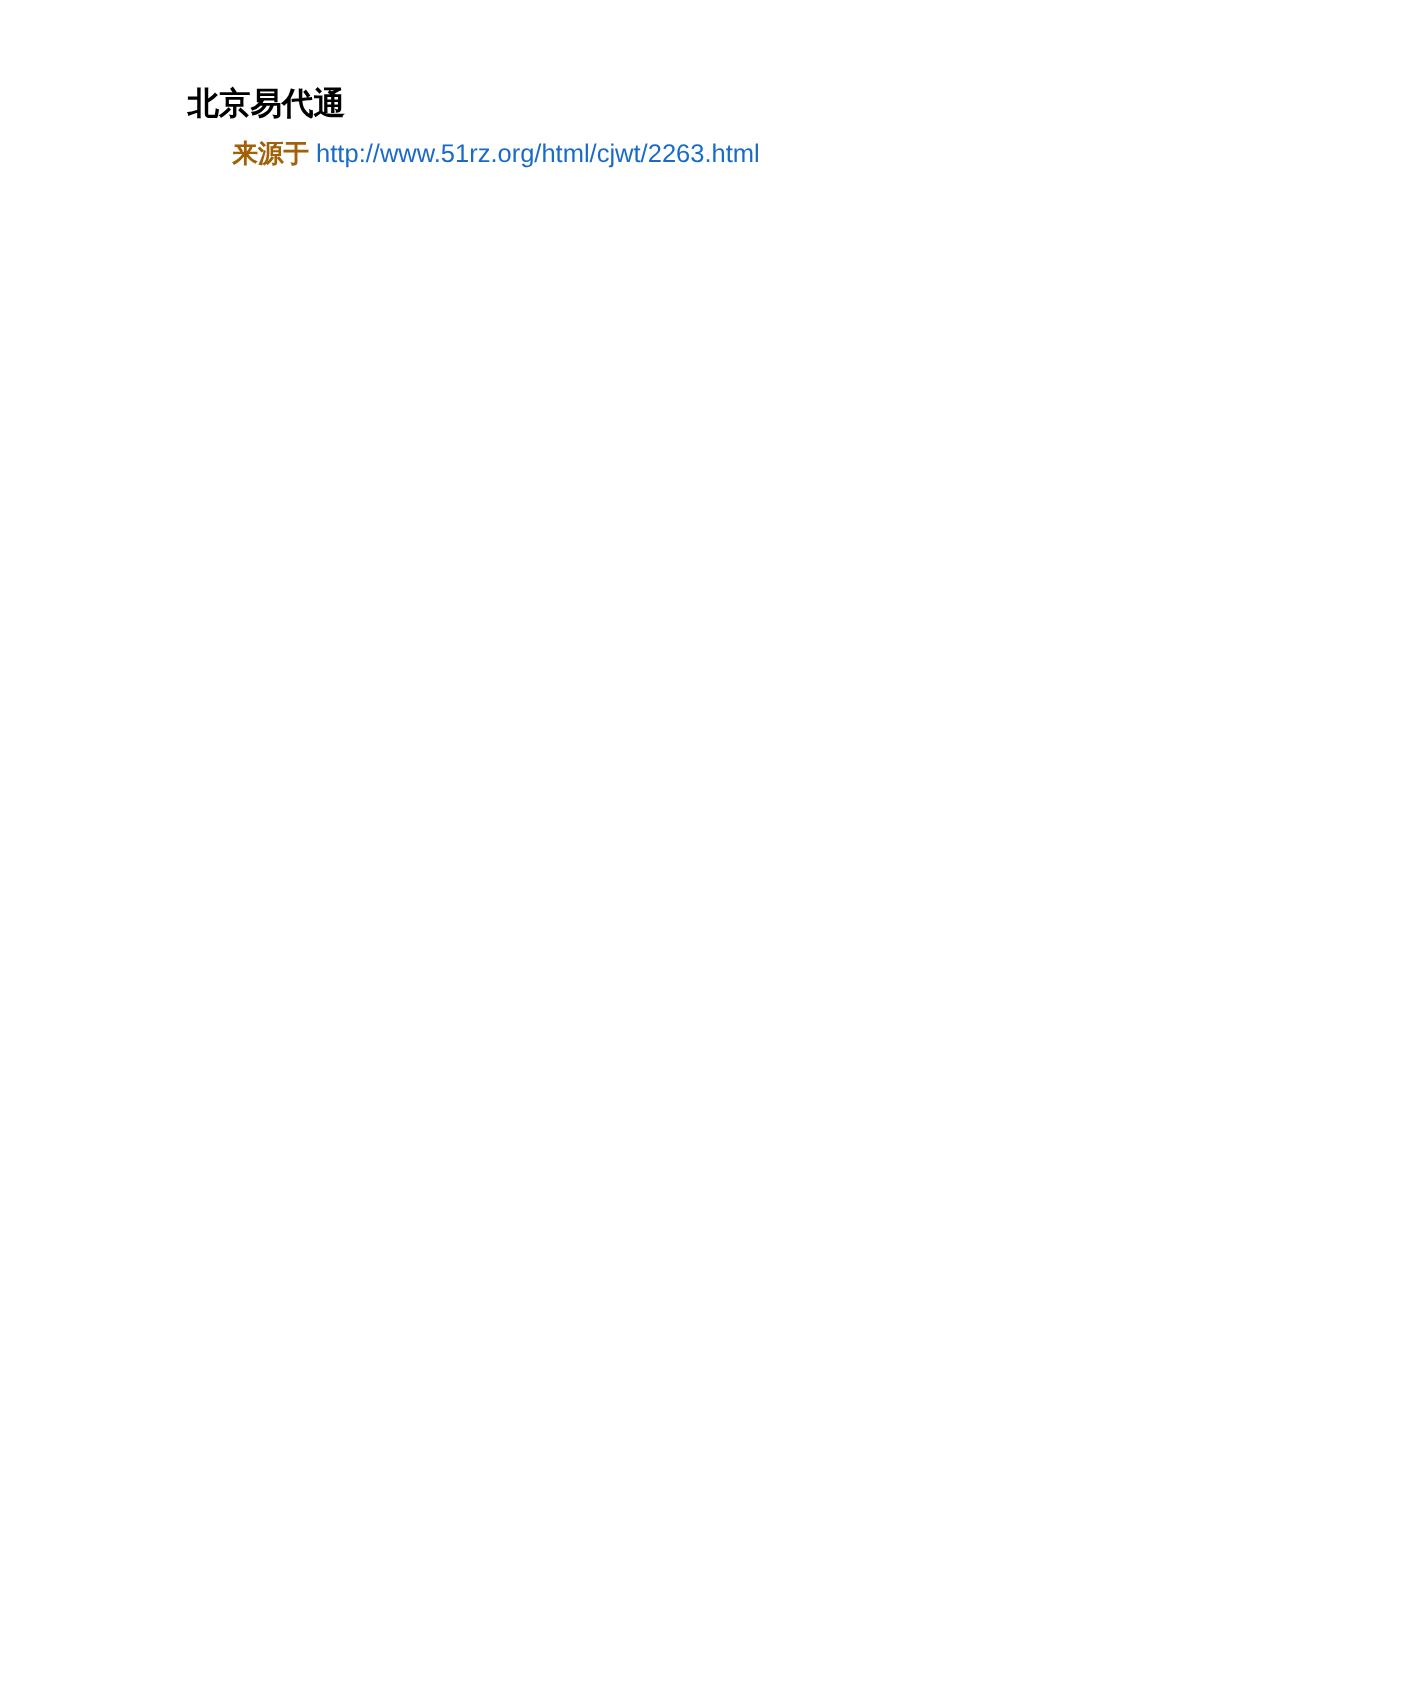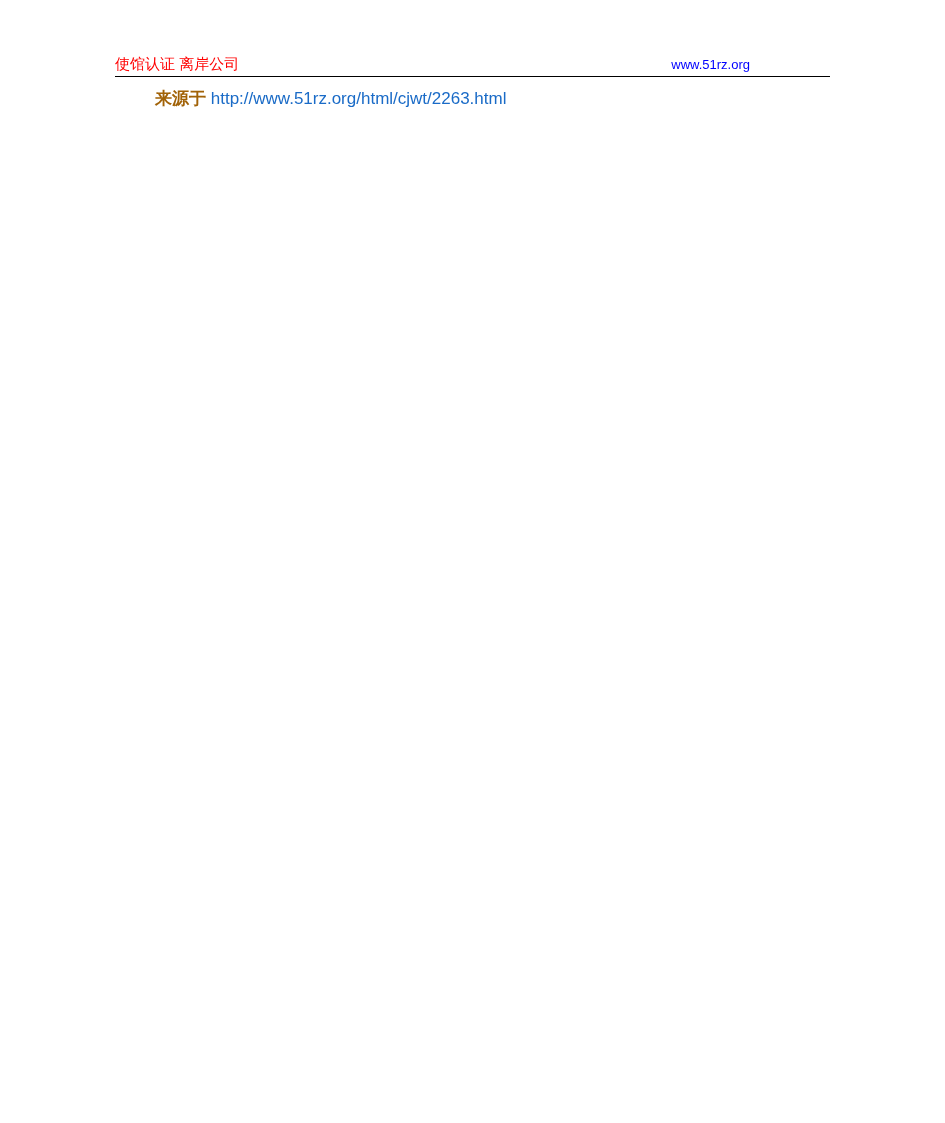--- a/index.html
+++ b/index.html
@@ -51,20 +51,17 @@
       font-weight: bold;
     }
     .source-url {
       color: #1a6bc7;
     }
   </style>
 </head>
 <body>
 
 <div class="page">
-  <div class="subheader-row">
-    <span class="subheader-left">使馆认证  离岸公司</span>
-    <span class="subheader-right">www.51rz.org</span>
-  </div>
+  <div class="header-title">北京易代通</div>
   <div class="content-line">
     <span class="source-prefix">来源于 </span><span class="source-url">http://www.51rz.org/html/cjwt/2263.html</span>
   </div>
 </div>
 
 </body></html>

